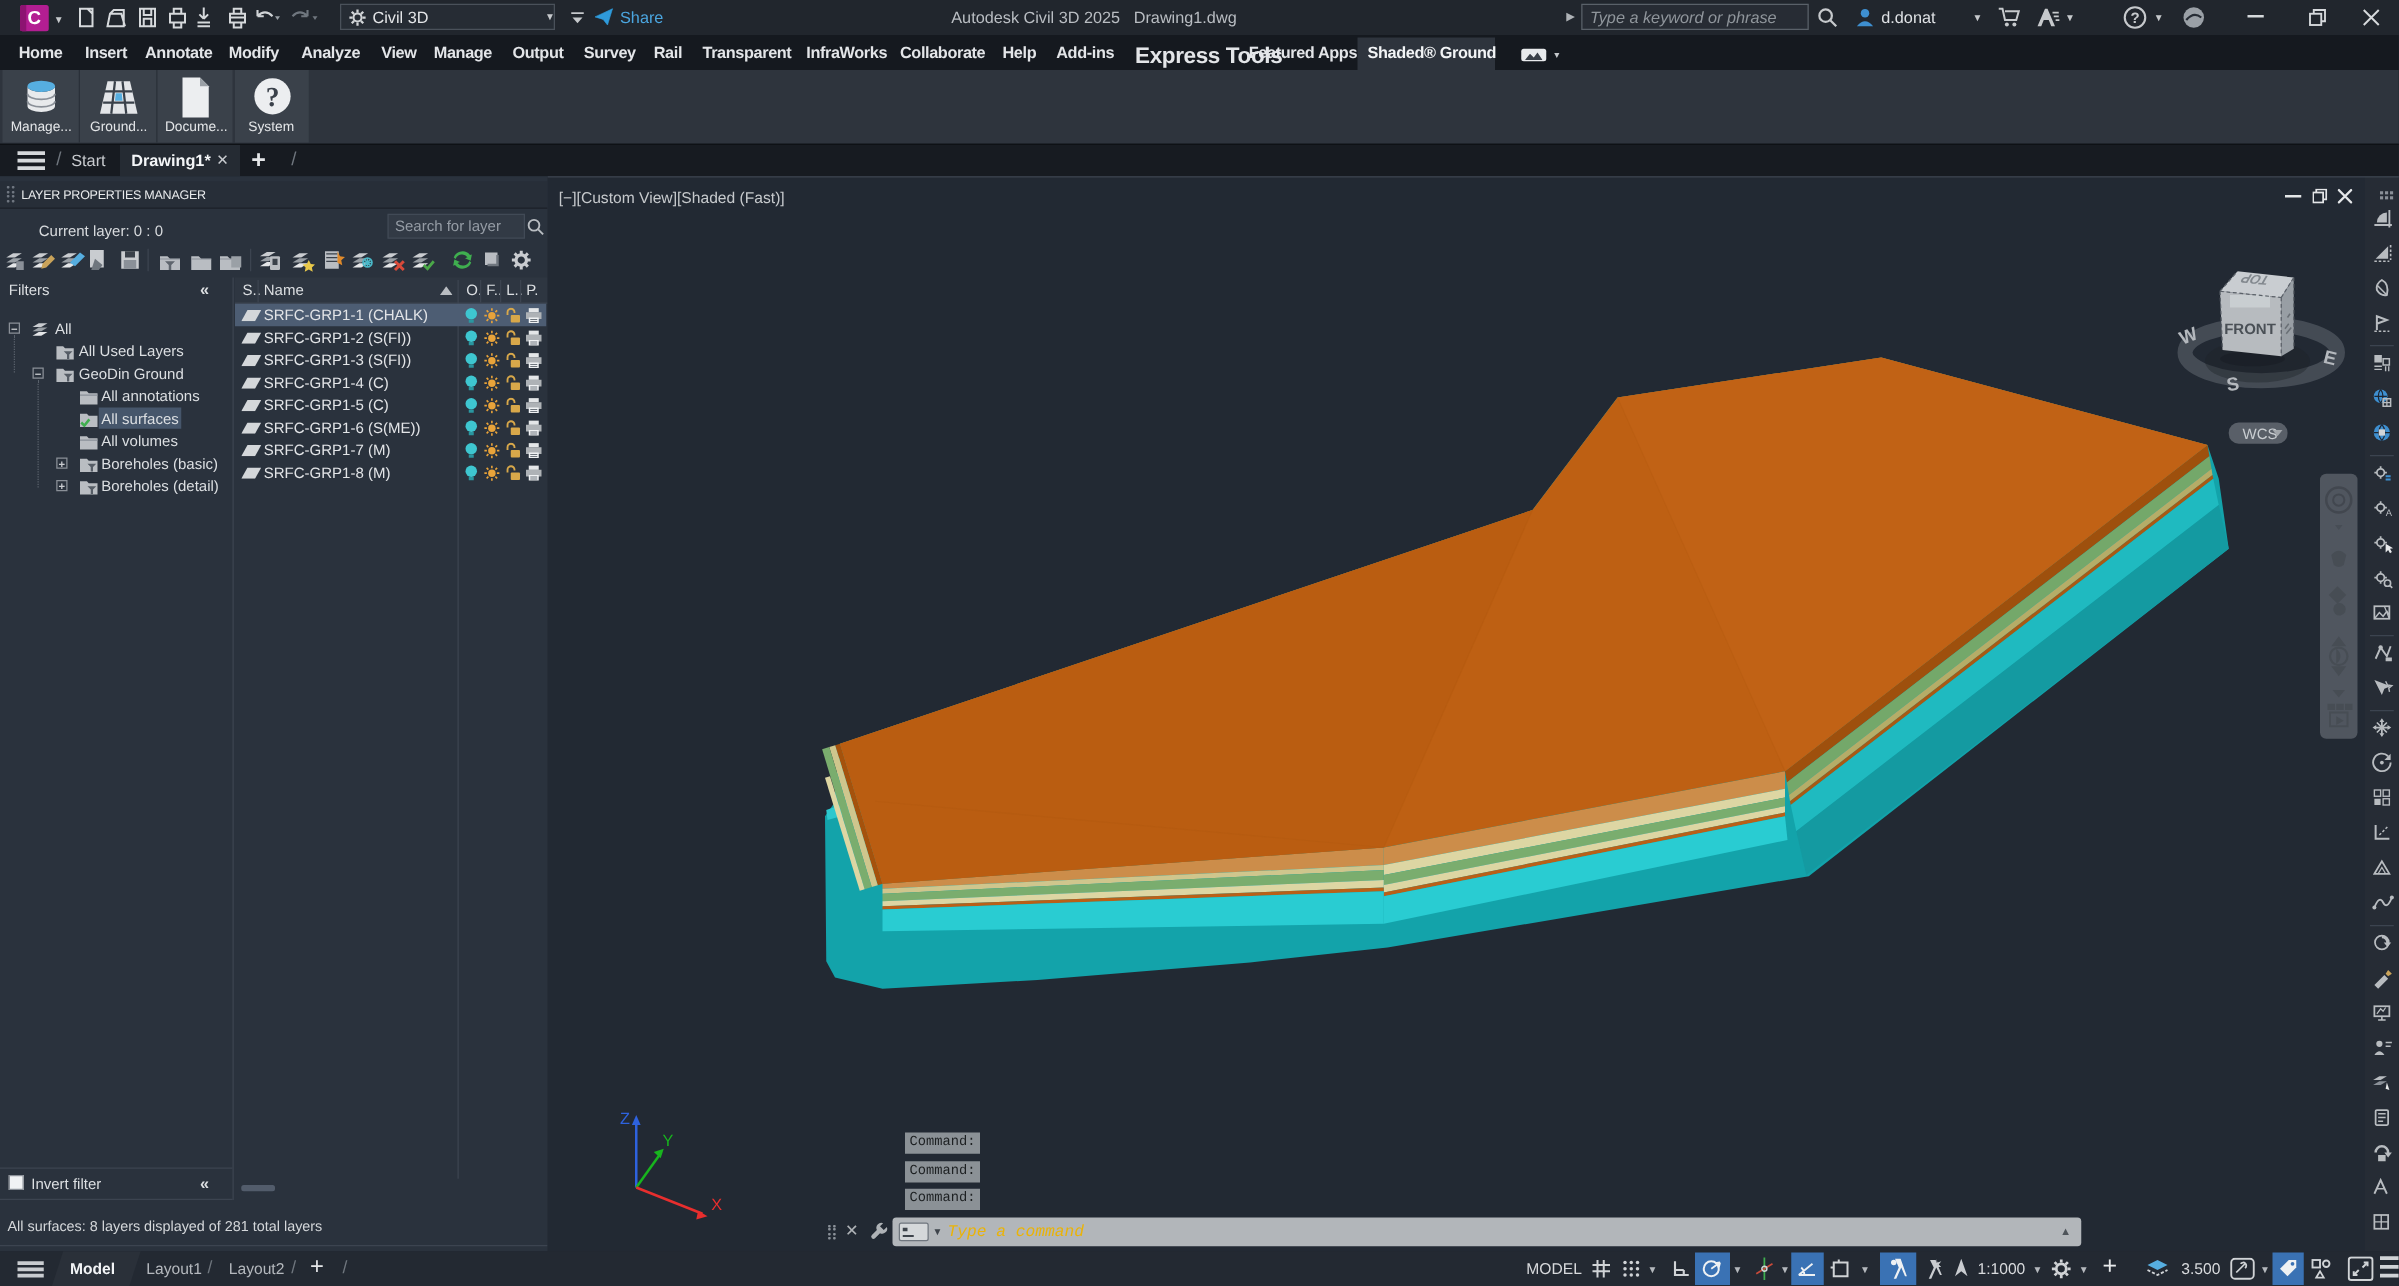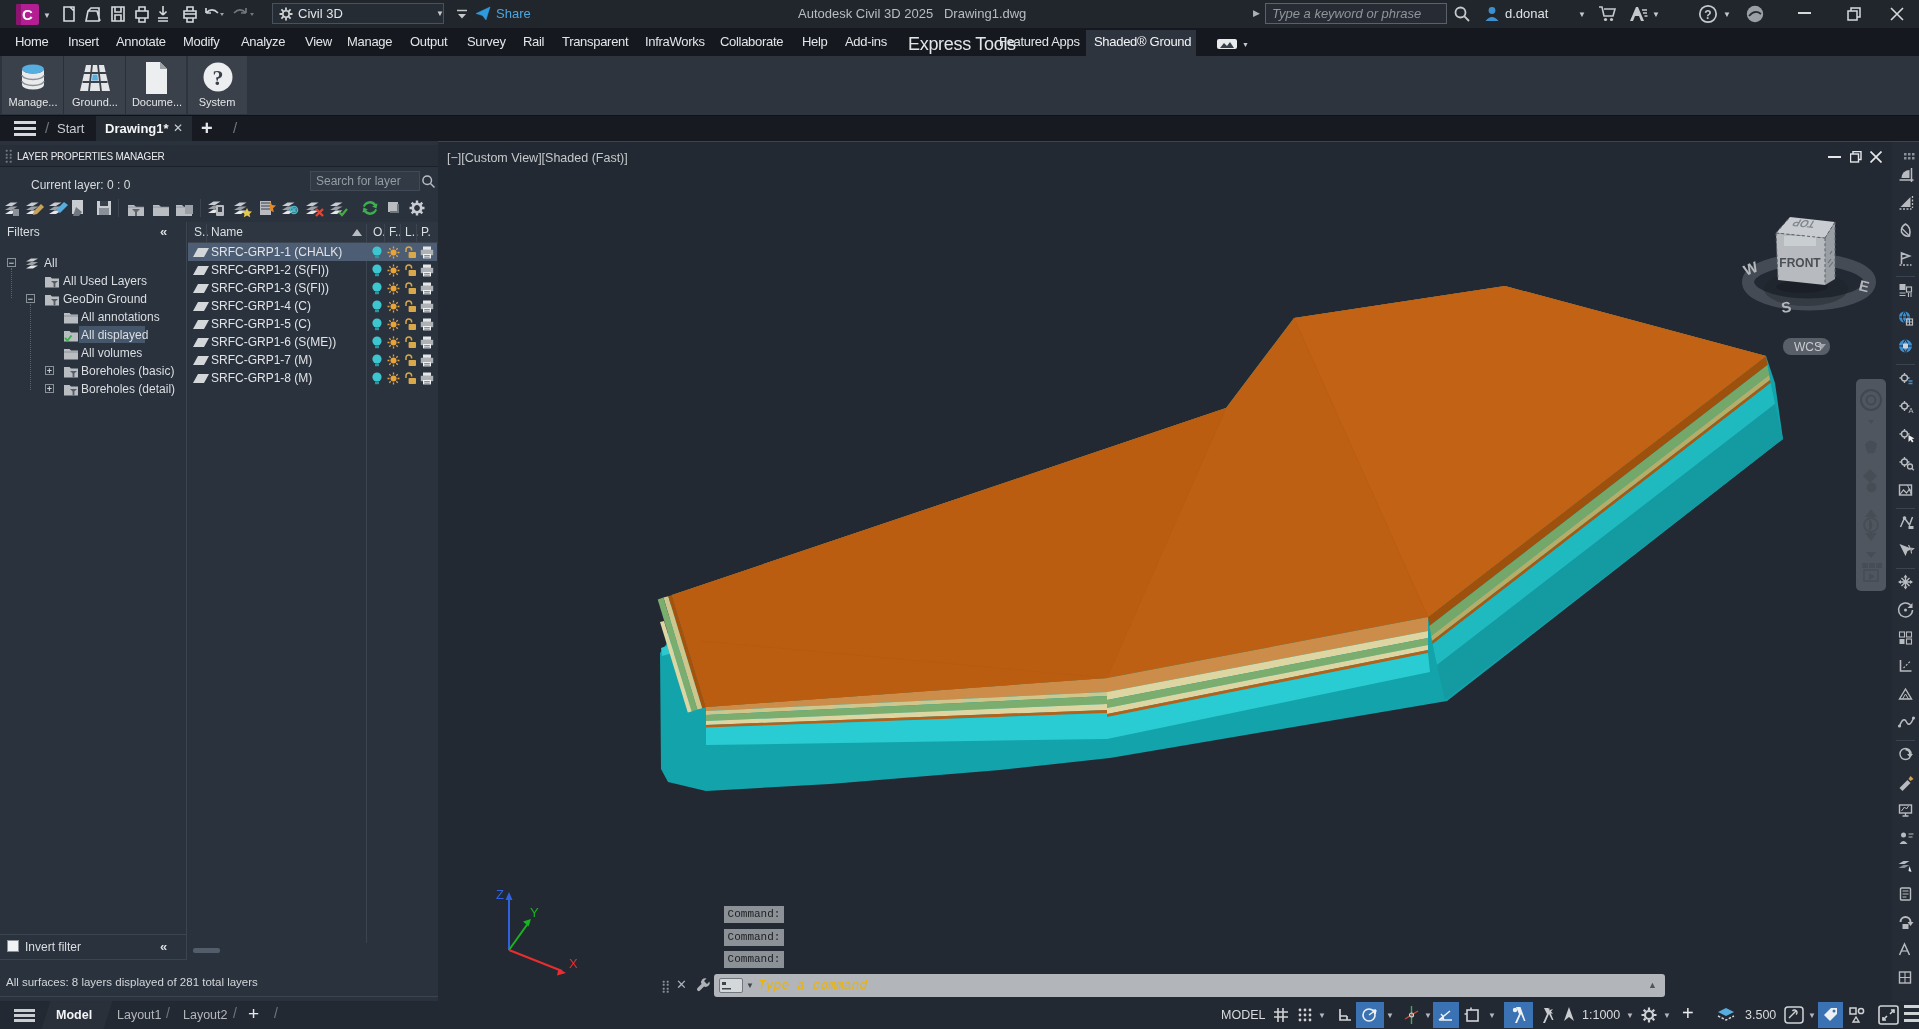--- a/index.html
+++ b/index.html
@@ -1,20 +1,20 @@
 <!DOCTYPE html>
 <html><head>
 <meta charset="utf-8">
 <style>
   * { margin:0; padding:0; box-sizing:border-box; }
   html,body { width:1919px; height:1029px; overflow:hidden; background:#222933;
     font-family:"Liberation Sans", sans-serif; }
   .abs { position:absolute; overflow:hidden; }
   #titlebar { left:0; top:0; width:1919px; height:28px; background:#21262d; }
-  #menurow  { left:0; top:28px; width:1919px; height:44px; background:#15191f; }
+  #menurow  { left:0; top:28px; width:1919px; height:44px; background:#15191f;font-weight:bold; }
   #ribbon   { left:0; top:56px; width:1919px; height:59px; background:#2e343d; }
   #filetabs { left:0; top:115px; width:1919px; height:26px; background:#171b21; border-top:1px solid #0e1115;}
   #palette  { left:0; top:141px; width:438px; height:860px; background:#2a323d; }
   #viewport { left:438px; top:141px; width:1454px; height:860px; background:#222933; border-top:1px solid #3c444f;}
   #righttb  { left:1892px; top:141px; width:27px; height:860px; background:#262c35; border-top:1px solid #3c444f;}
   #bottombar{ left:0; top:1001px; width:1919px; height:28px; background:#232932; }
   .t { position:absolute; white-space:nowrap; }
 </style>
 </head>
 <body>
@@ -52,21 +52,21 @@
   <svg class="t" style="left:456px;top:9px" width="12" height="10" viewBox="0 0 12 10">
       <path d="M1 1.5 h10" stroke="#c6c9cc" stroke-width="1.5"></path>
       <path d="M2 5 h8 l-4 4.5 z" fill="#c6c9cc"></path>
     </svg>
 
   <svg class="t" style="left:475px;top:6px" width="17" height="16" viewBox="0 0 17 16">
       <path d="M1 7.5 L15 1 L11 14 L7.5 9.5 Z M7.5 9.5 L15 1" fill="#2f9bdc" stroke="#2f9bdc" stroke-width="0.5"></path>
     </svg>
   <div class="t" style="left:496px;top:6px;color:#4ba6e0;font-size:13px;">Share</div>
 
-  <div class="t" style="left:798px;top:6px;color:#b9bdc2;font-size:13px;">Autodesk Civil 3D 2025 &nbsp;&nbsp;Drawing1.dwg</div>
+  <div class="t" style="left:761px;top:6px;color:#b9bdc2;font-size:13px;">Autodesk Civil 3D 2025 &nbsp;&nbsp;Drawing1.dwg</div>
 
   <div class="t" style="left:1253px;top:8px;color:#aeb2b6;font-size:9px;">▶</div>
   <div class="t" style="left:1265px;top:3px;width:182px;height:21px;background:#272c34;border:1px solid #5a6169;"></div>
   <div class="t" style="left:1272px;top:6px;color:#8f959b;font-size:13px;font-style:italic;">Type a keyword or phrase</div>
   <svg class="t" style="left:1453px;top:5px" width="18" height="18" viewBox="0 0 18 18">
       <circle cx="7.5" cy="7.5" r="5" fill="none" stroke="#c6c9cc" stroke-width="1.8"></circle>
       <path d="M11.2 11.2 L16 16" stroke="#c6c9cc" stroke-width="1.8"></path>
     </svg>
   <svg class="t" style="left:1483px;top:5px" width="18" height="18" viewBox="0 0 18 18">
       <circle cx="9" cy="5.5" r="3.4" fill="#3e8fd0"></circle>
@@ -424,21 +424,21 @@
       <path d="M0 2 l5.5 0 1.5 1.5 7 0 0 9 -14 0 z" fill="#b9bdc2"></path>
       <path d="M0 4.5 l14 0 0 1 -14 0 z" fill="#8a9098"></path>
     </svg>
   <div class="t" style="left:81px;top:169px;color:#dcdfe2;font-size:12px;">All annotations</div>
   <div class="t" style="left:79px;top:185px;width:66px;height:17px;background:#46566b;"></div>
 
   <svg class="t" style="left:64px;top:188px" width="16" height="13" viewBox="0 0 16 13">
       <path d="M0 2 l5.5 0 1.5 1.5 7 0 0 9 -14 0 z" fill="#b9bdc2"></path>
       <path d="M1 9 l2.5 2.5 4 -5" stroke="#3fae4f" stroke-width="2" fill="none"></path>
     </svg>
-  <div class="t" style="left:81px;top:187px;color:#dcdfe2;font-size:12px;">All displayed</div>
+  <div class="t" style="left:81px;top:187px;color:#dcdfe2;font-size:12px;">All surfaces</div>
 
   <svg class="t" style="left:64px;top:206px" width="15" height="13" viewBox="0 0 15 13">
       <path d="M0 2 l5.5 0 1.5 1.5 7 0 0 9 -14 0 z" fill="#b9bdc2"></path>
       <path d="M0 4.5 l14 0 0 1 -14 0 z" fill="#8a9098"></path>
     </svg>
   <div class="t" style="left:81px;top:205px;color:#dcdfe2;font-size:12px;">All volumes</div>
   <div class="t" style="left:45px;top:225px;width:9px;height:9px;border:1px solid #8a9098;color:#c9ccd0;font-size:9px;line-height:8px;text-align:center;font-weight:bold;">+</div>
   <svg class="t" style="left:64px;top:224px" width="15" height="13" viewBox="0 0 15 13">
       <path d="M0 2 l5.5 0 1.5 1.5 7 0 0 9 -14 0 z" fill="#b9bdc2"></path>
       <path d="M6 6 l7 0 -2.6 2.6 0 3.6 -1.8 0 0 -3.6 z" fill="#565d66"></path>

